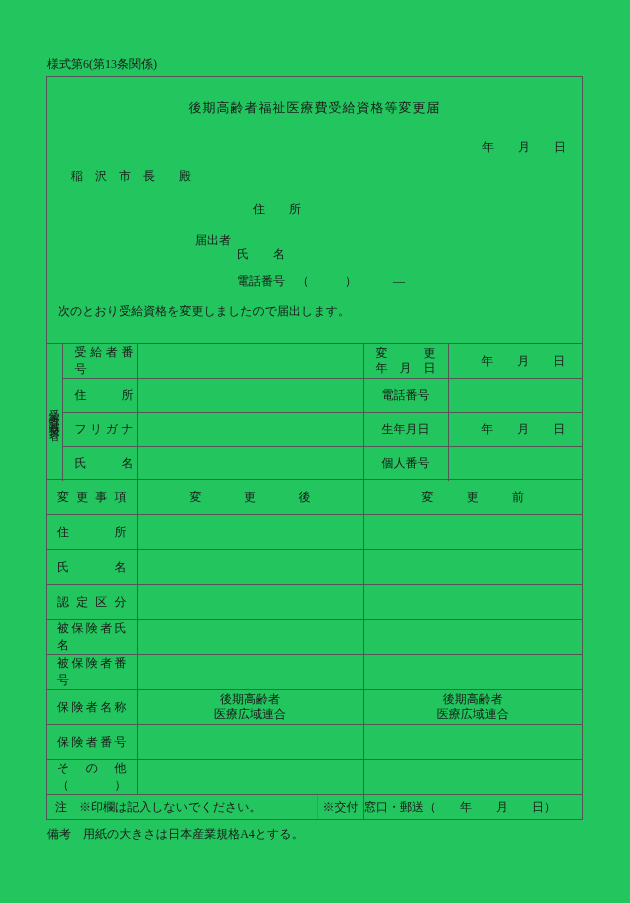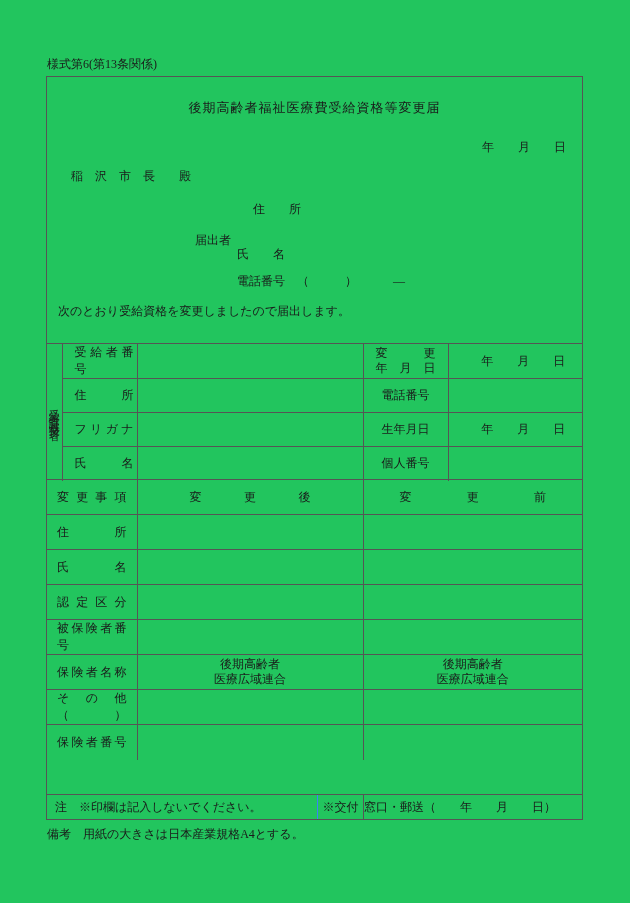--- a/index.html
+++ b/index.html
@@ -32,21 +32,21 @@
   .t2 tr{height:35px;}
   td{border-top:1px solid #555;border-left:1px solid #555;padding:0;vertical-align:middle;overflow:hidden;}
   td.noL{border-left:none;}
   .jf{text-align:justify;text-align-last:justify;}
   .lbl1{padding:0 3px 0 12px;}         
   .lbl2{padding:0 10px;}               
   .lblR div{padding:0 12px;line-height:15px;}  
   .cen{text-align:center;}
   .dval{text-align:center;padding-left:16px;}  
   .hdrA{padding:0 52px;}
-  .hdrB{padding:0 36px;}
+  .hdrB{padding:0 58px;}
   .two div{line-height:15px;text-align:center;}
   .vcell{text-align:center;}
   .vtext{
     writing-mode:vertical-rl;margin:0 auto;
     font-size:11px;letter-spacing:3px;line-height:14px;
   }
   .brow{
     position:absolute;left:0;top:717px;width:535px;bottom:0;
     border-top:1px solid #555;display:flex;align-items:center;
   }
@@ -137,45 +137,50 @@
         <td class="noL jf lbl2">氏名</td>
         <td></td>
         <td></td>
       </tr>
       <tr>
         <td class="noL jf lbl2">認定区分</td>
         <td></td>
         <td></td>
       </tr>
       <tr>
+        <td class="noL jf lbl2">被保険者氏名</td>
+        <td></td>
+        <td></td>
+      </tr>
+      <tr>
         <td class="noL jf lbl2">被保険者番号</td>
         <td></td>
         <td></td>
       </tr>
       <tr>
         <td class="noL jf lbl2">保険者名称</td>
         <td class="two">
           <div>後期高齢者</div>
           <div>医療広域連合</div>
         </td>
         <td class="two">
           <div>後期高齢者</div>
           <div>医療広域連合</div>
         </td>
       </tr>
       <tr>
+        <td class="noL jf lbl2">保険者番号</td>
+        <td></td>
+        <td></td>
+      </tr>
+      <tr>
         <td class="noL">
           <div class="jf lbl2">その他</div>
           <div class="jf lbl2">（　　　）</div>
         </td>
-        <td></td>
-        <td></td>
-      </tr>
-      <tr>
-        <td class="noL jf lbl2">保険者番号</td>
         <td></td>
         <td></td>
       </tr>
     </tbody>
       </table>
 
     <div class="brow">
       <div class="c1">注　※印欄は記入しないでください。</div>
       <div class="c2">※交付</div>
       <div class="c3">窓口・郵送（　　年　　月　　日）</div>

